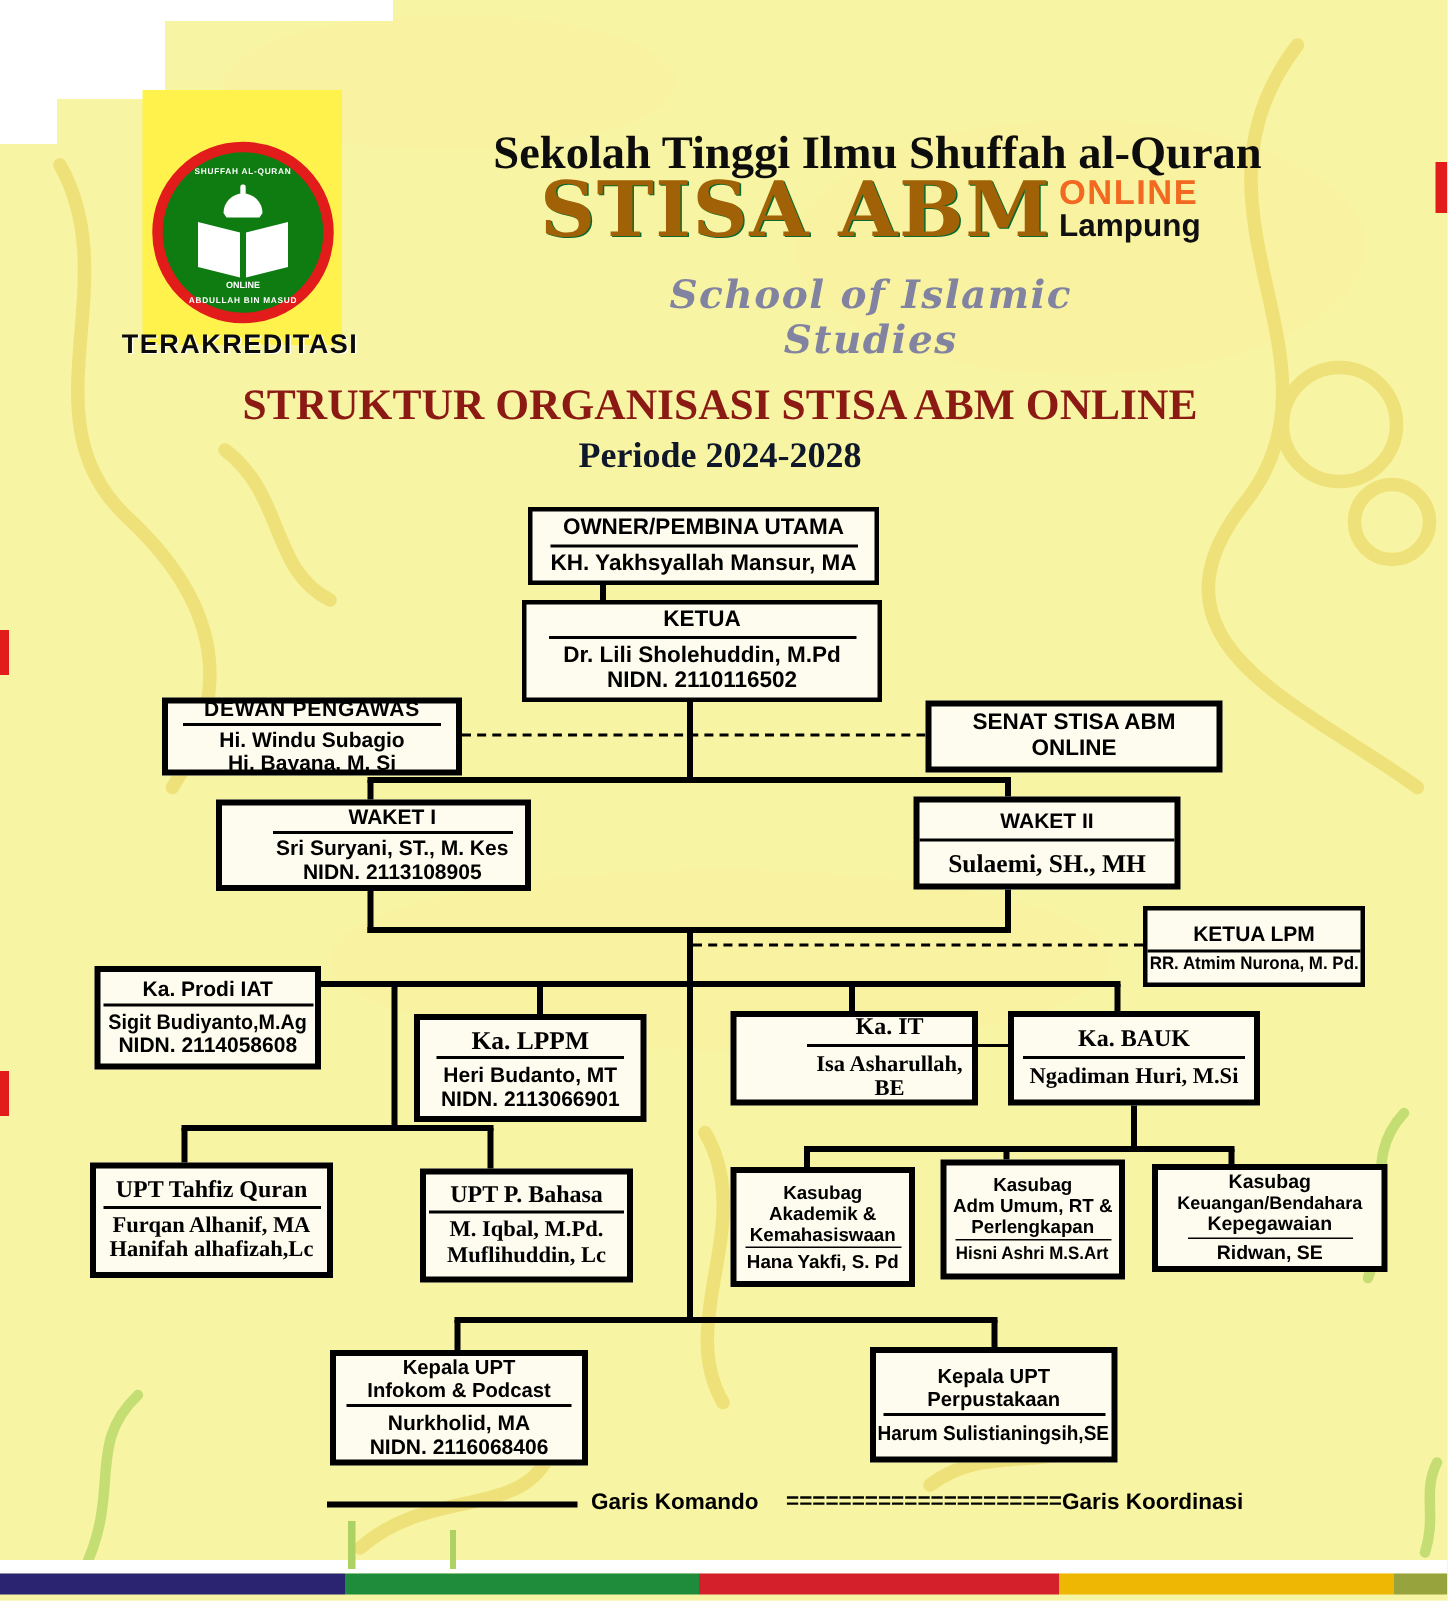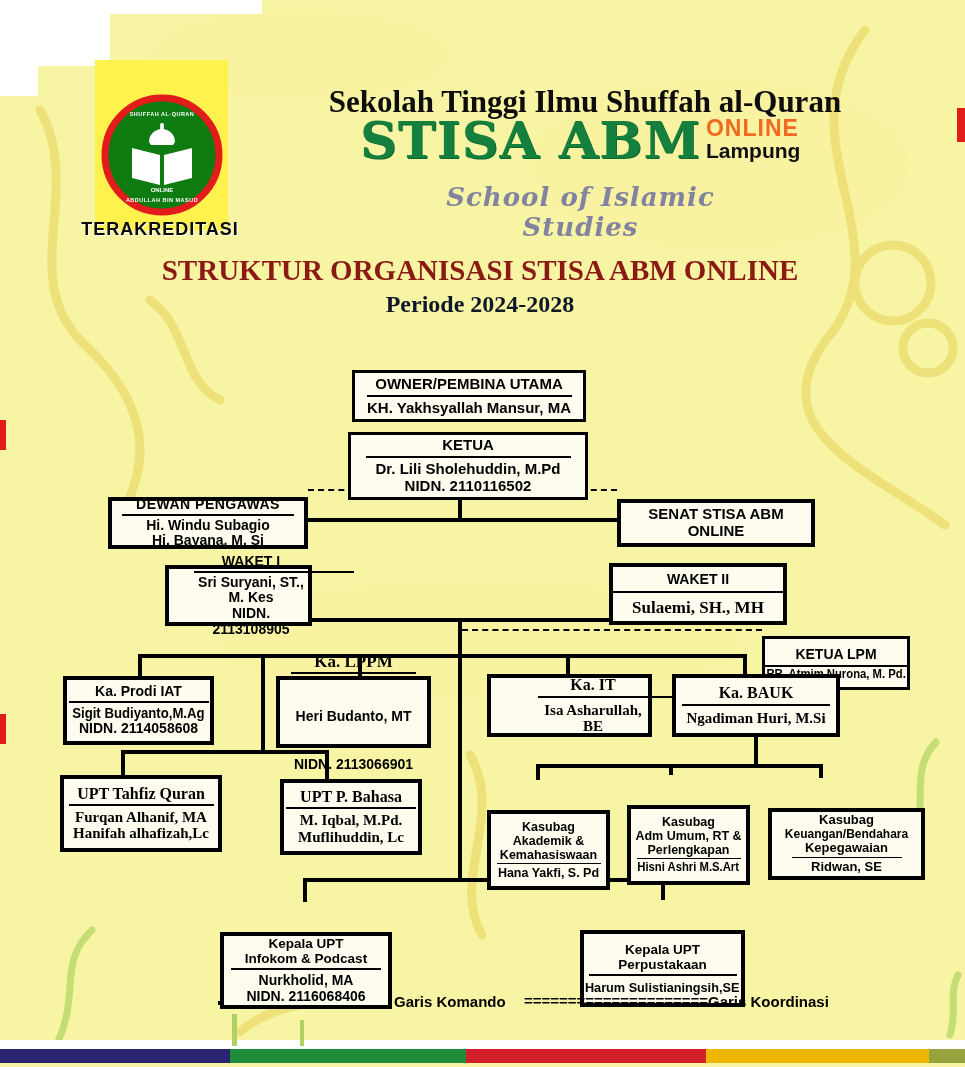--- a/index.html
+++ b/index.html
@@ -15,29 +15,29 @@
   
   .bx{position:absolute;background:#FEFCEE;border:4px solid #000;z-index:3;
       display:flex;flex-direction:column;justify-content:center;align-items:center;
       text-align:center;color:#000;box-sizing:border-box;line-height:1.12;}
   .b3{border-width:3px;}
   .t{font-weight:bold;}
   .n{font-weight:bold;}
   .rule{border-bottom:2px solid #000;height:0;margin:2px auto 3px;}
   .fullsep{width:100%;border-top:2px solid #000;margin:3px 0 2px;}
   .serif{font-family:"Liberation Serif",serif;}
-  .sans{font-family:"Liberation Sans",sans-serif;margin-top:32px;}
+  .sans{font-family:"Liberation Sans",sans-serif;}
   .cond{transform:scaleX(0.94);transform-origin:center;}
   
   .hd{position:absolute;z-index:3;}
   #schoolName{left:300px;top:84px;width:570px;text-align:center;
      font-family:"Liberation Serif",serif;font-weight:bold;font-size:31px;color:#0d0d0d;}
   #brandRow{left:360px;top:116px;display:flex;align-items:flex-start;}
   #brandMain{font-family:"DejaVu Serif",serif;font-weight:bold;font-size:51px;line-height:0.95;
-     color:#15803d;letter-spacing:1px;text-shadow:1px 1px 0 #0a6a2e;}
+     color:#a16207;letter-spacing:1px;text-shadow:1px 1px 0 #0a6a2e;}
   #brandSide{margin-left:5px;display:flex;flex-direction:column;line-height:1.05;}
   #brandOnline{font-weight:bold;font-size:23px;color:#F26A21;letter-spacing:1px;}
   #brandRegion{font-weight:bold;font-size:21px;color:#101010;}
   #tagline{left:408px;top:182px;width:345px;text-align:center;
      font-family:"DejaVu Serif",serif;font-style:italic;font-weight:bold;
      font-size:26px;color:#8183A0;letter-spacing:1px;}
   #docTitle1{left:0;top:254px;width:960px;text-align:center;
      font-family:"Liberation Serif",serif;font-weight:bold;font-size:29px;color:#8B1A14;}
   #docTitle2{left:0;top:291px;width:960px;text-align:center;
      font-family:"Liberation Serif",serif;font-weight:bold;font-size:24px;color:#0f172a;}
@@ -169,21 +169,21 @@
     <div class="rule" style="width:172px;margin:1px auto 2px;"></div>
     <div class="n">Hi. Windu Subagio</div>
     <div class="n">Hj. Bayana, M. Si</div>
   </div>
 
   <div class="bx sans" style="left:617px;top:467px;width:198px;height:48px;font-size:15px;">
     <div class="t">SENAT STISA ABM</div>
     <div class="t">ONLINE</div>
   </div>
 
-  <div class="bx sans" style="left:165px;top:533px;width:147px;height:61px;font-size:14px;padding-left:25px;">
+  <div class="bx sans" style="left:144px;top:533px;width:210px;height:61px;font-size:14px;padding-left:25px;">
     <div class="t">WAKET I</div>
     <div class="rule" style="width:160px;margin:1px auto 2px;"></div>
     <div class="n">Sri Suryani, ST., M. Kes</div>
     <div class="n">NIDN. 2113108905</div>
   </div>
 
   <div class="bx sans" style="left:609px;top:531px;width:178px;height:62px;font-size:14px;padding-top:3px;">
     <div class="t">WAKET II</div>
     <div class="fullsep"></div>
     <div class="n serif" style="font-size:17px;padding:3px 0 2px;">Sulaemi, SH., MH</div>

